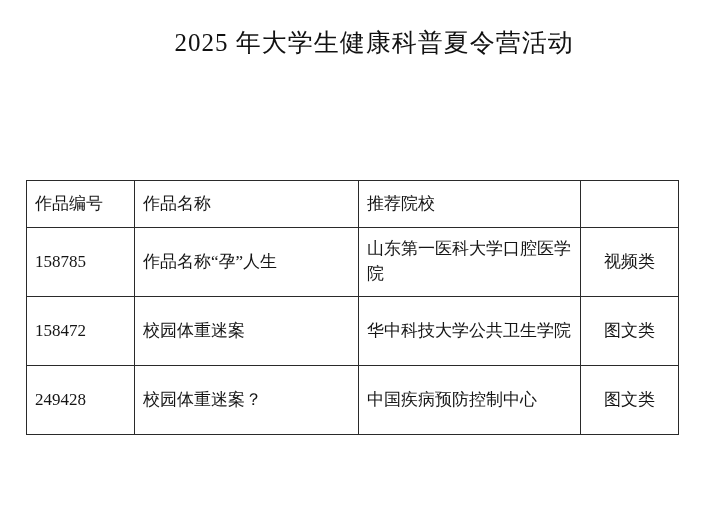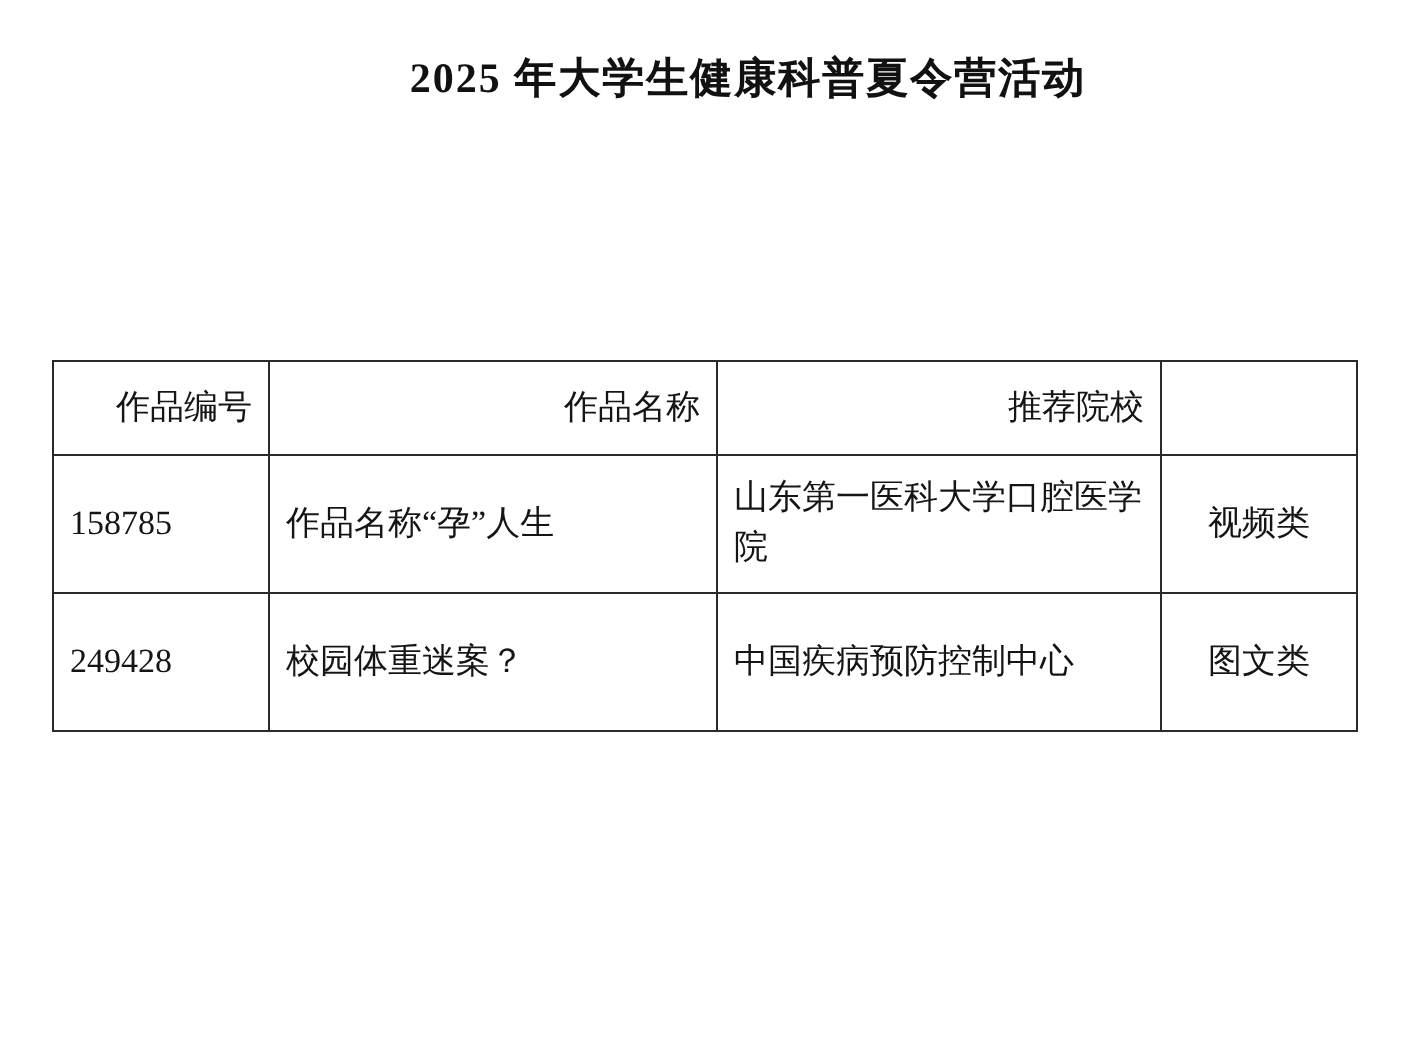--- a/index.html
+++ b/index.html
@@ -18,22 +18,22 @@
     position: relative;
     width: 704px;
     height: 528px;
     box-sizing: border-box;
   }
   .title-block {
     padding-top: 22px;
     text-align: center;
   }
   .title-line {
-    font-size: 21px;
-    font-weight: bold;
+    font-size: 25px;
+    font-weight: normal;
     letter-spacing: 1px;
     line-height: 1.65;
     color: #111111;
     padding-left: 44px;
   }
   .table-wrap {
     position: absolute;
     left: 26px;
     top: 180px;
     width: 652px;
@@ -51,21 +51,21 @@
     line-height: 1.45;
     vertical-align: middle;
     color: #151515;
   }
   .col-no  { width: 108px; }
   .col-name { width: 224px; }
   .col-school { width: 222px; }
   .col-type { width: 98px; }
 
   thead td {
-    text-align: right;
+    text-align: left;
     height: 34px;
   }
   .cell-center { text-align: left; }
   .cell-left { text-align: left; }
   .row-body td { height: 56px; }
   .type-cell { text-align: center; }
 </style>
 </head>
 <body>
 
@@ -92,20 +92,26 @@
         </tr>
       </thead>
       <tbody>
         <tr class="row-body">
           <td class="cell-center">158785</td>
           <td class="cell-left">作品名称“孕”人生</td>
           <td class="cell-center">山东第一医科大学口腔医学院</td>
           <td class="type-cell">视频类</td>
         </tr>
         <tr class="row-body">
+          <td class="cell-center">158472</td>
+          <td class="cell-left">校园体重迷案</td>
+          <td class="cell-center">华中科技大学公共卫生学院</td>
+          <td class="type-cell">图文类</td>
+        </tr>
+        <tr class="row-body">
           <td class="cell-center">249428</td>
           <td class="cell-left">校园体重迷案？</td>
           <td class="cell-center">中国疾病预防控制中心</td>
           <td class="type-cell">图文类</td>
         </tr>
       </tbody>
     </table>
   </div>
 
 </div>

